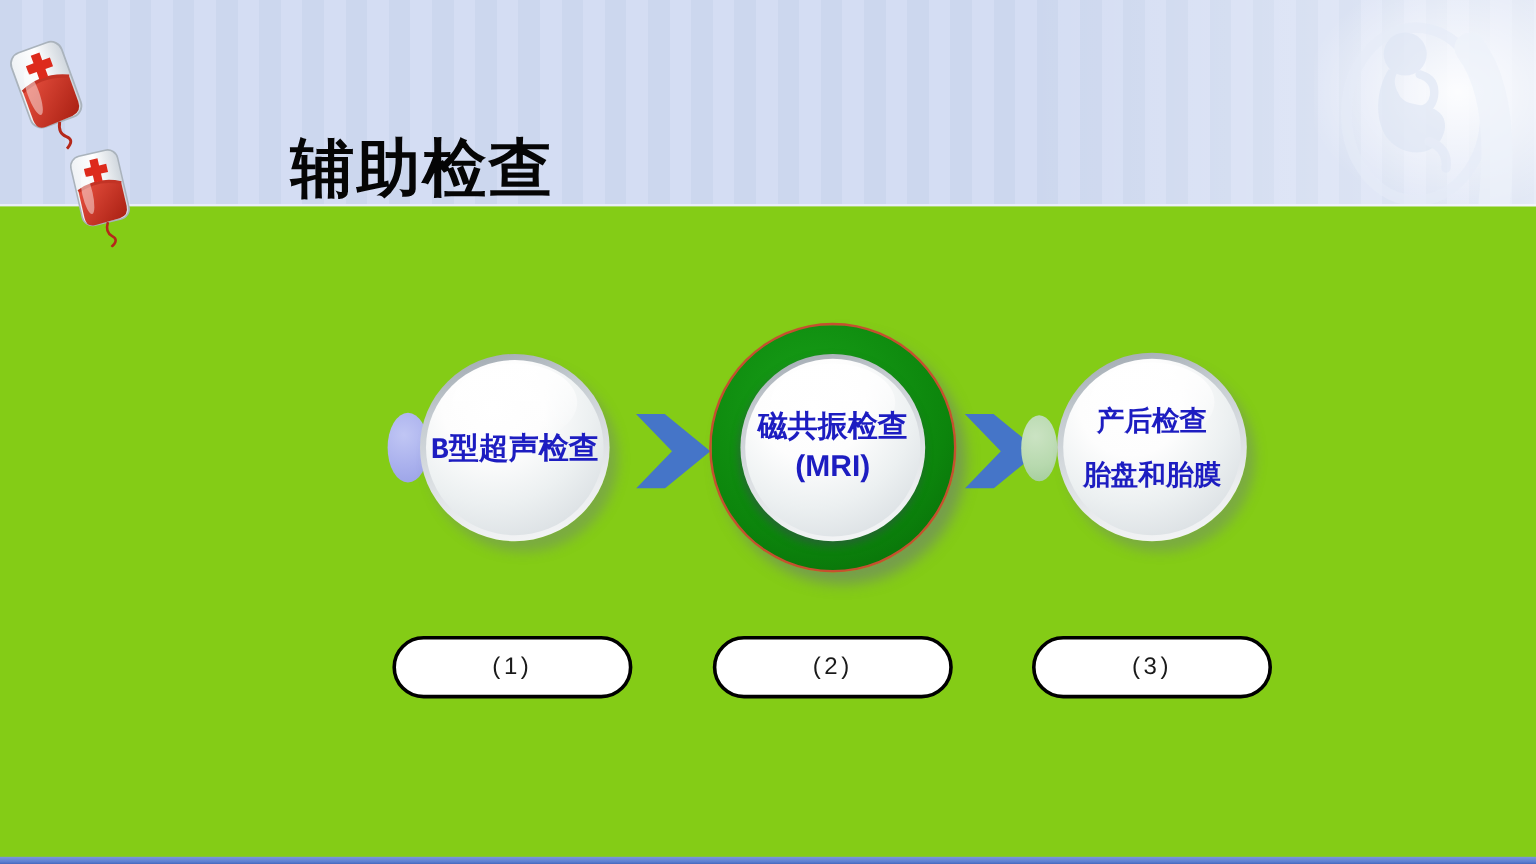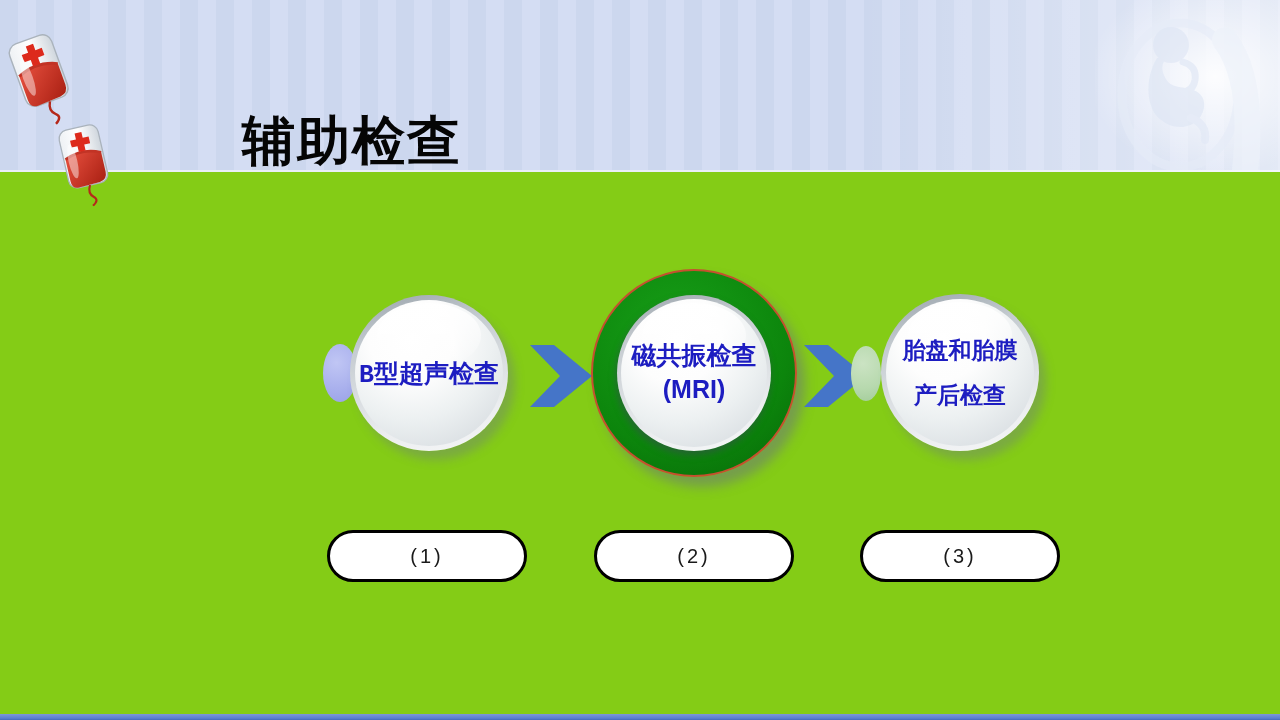--- a/index.html
+++ b/index.html
@@ -193,22 +193,22 @@
     <div class="chevron chevron-2">
       <svg viewBox="0 0 62 62" width="62" height="62">
         <polygon points="0,0 24,0 62,31 24,62 0,62 30,31" fill="#4575c8"></polygon>
       </svg>
     </div>
 
     <div class="mini mini-green"></div>
 
     <div class="sphere sphere-3">
       <div class="node-label">
+        <span>产后检查</span>
         <span>胎盘和胎膜</span>
-        <span>产后检查</span>
       </div>
     </div>
 
     <div class="pill pill-1">(1)</div>
     <div class="pill pill-2">(2)</div>
     <div class="pill pill-3">(3)</div>
   </div>
 
   <div class="bottom-bar"></div>
 </div>

